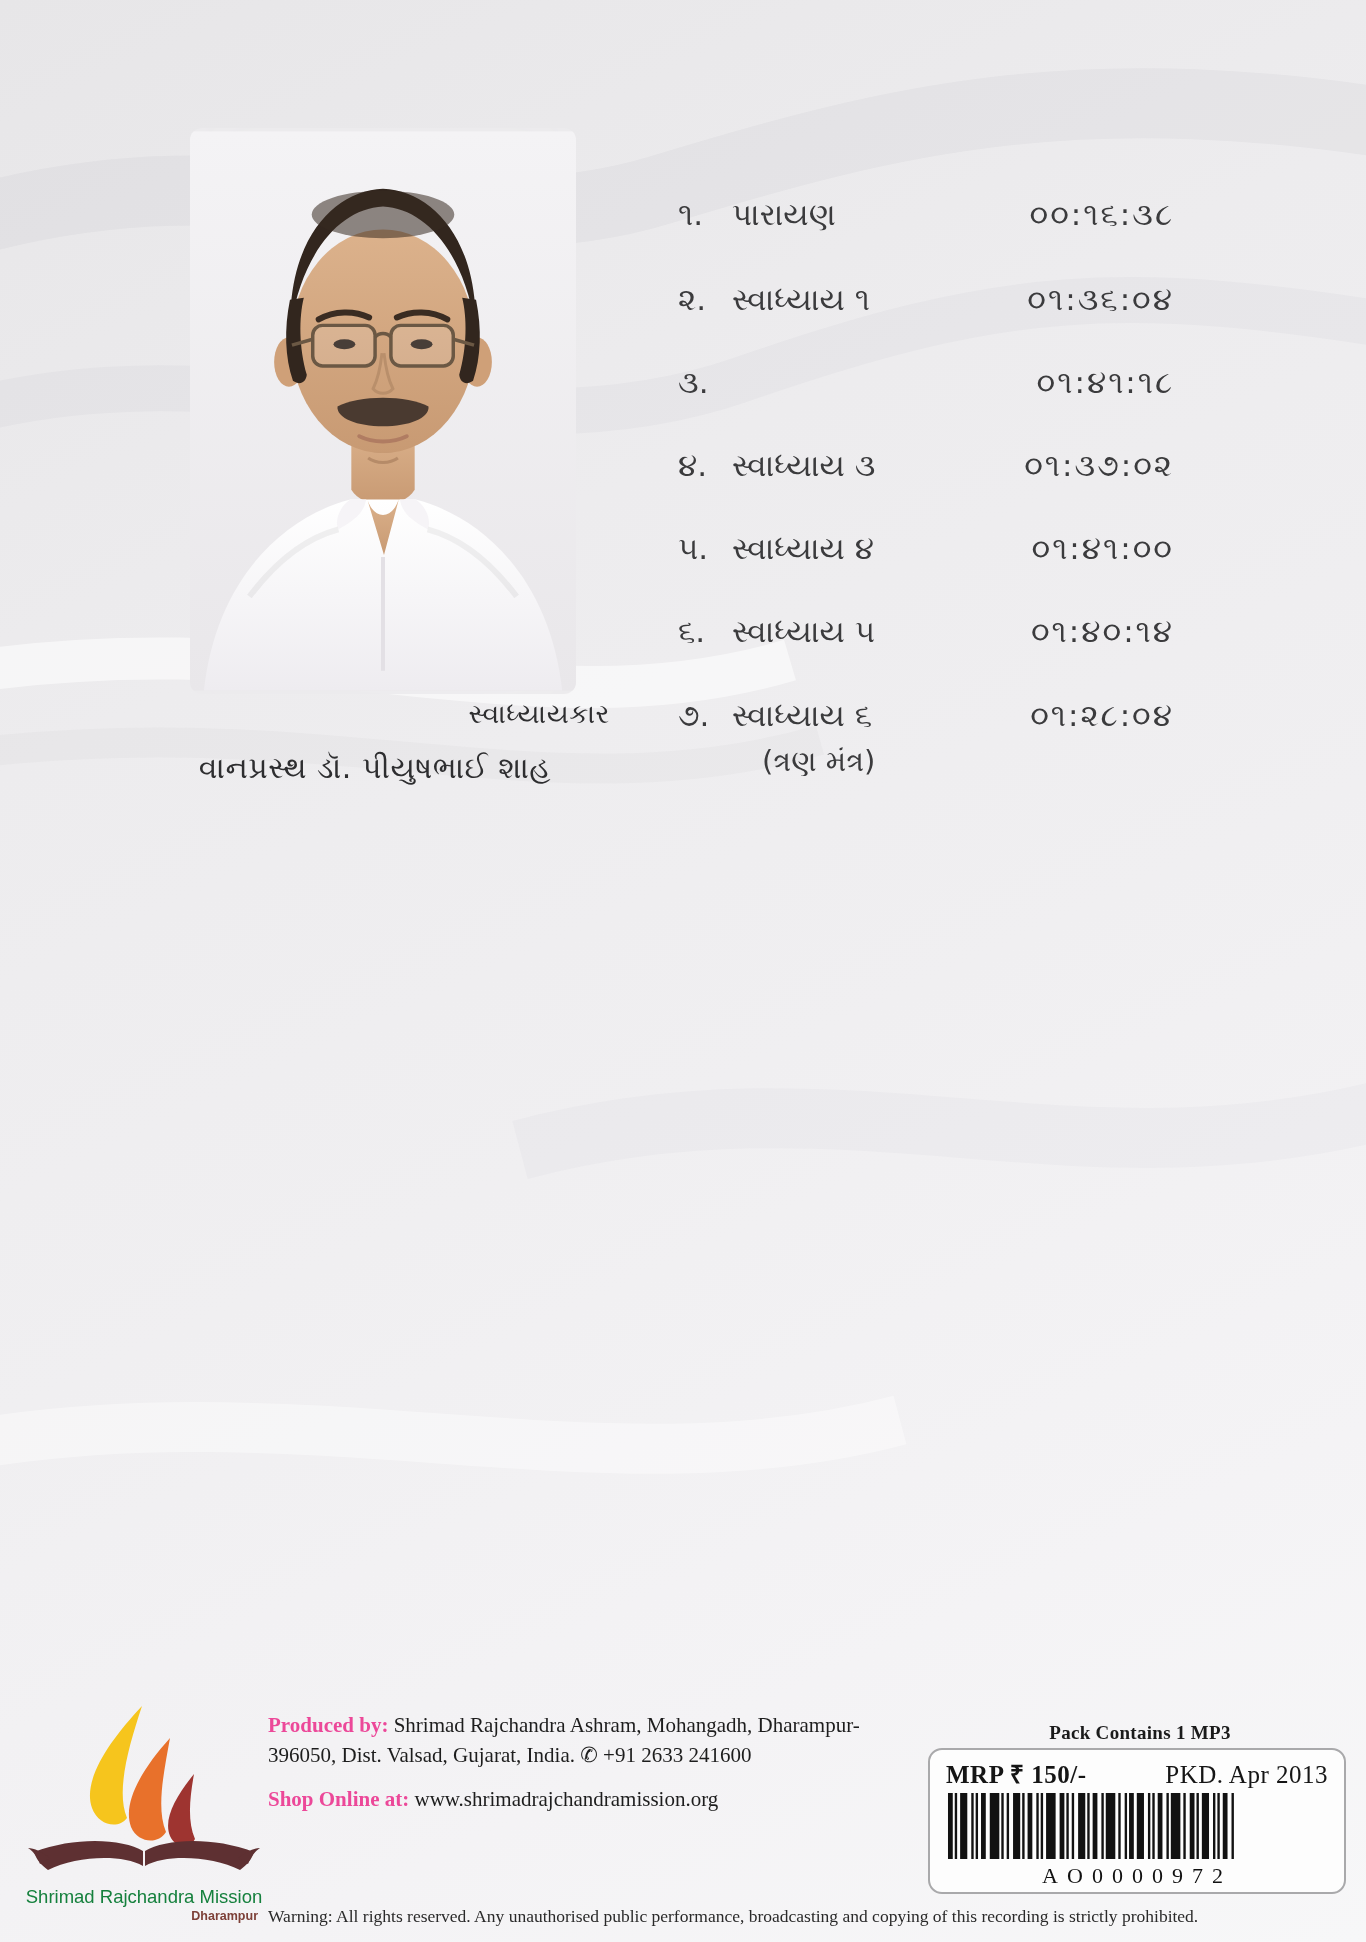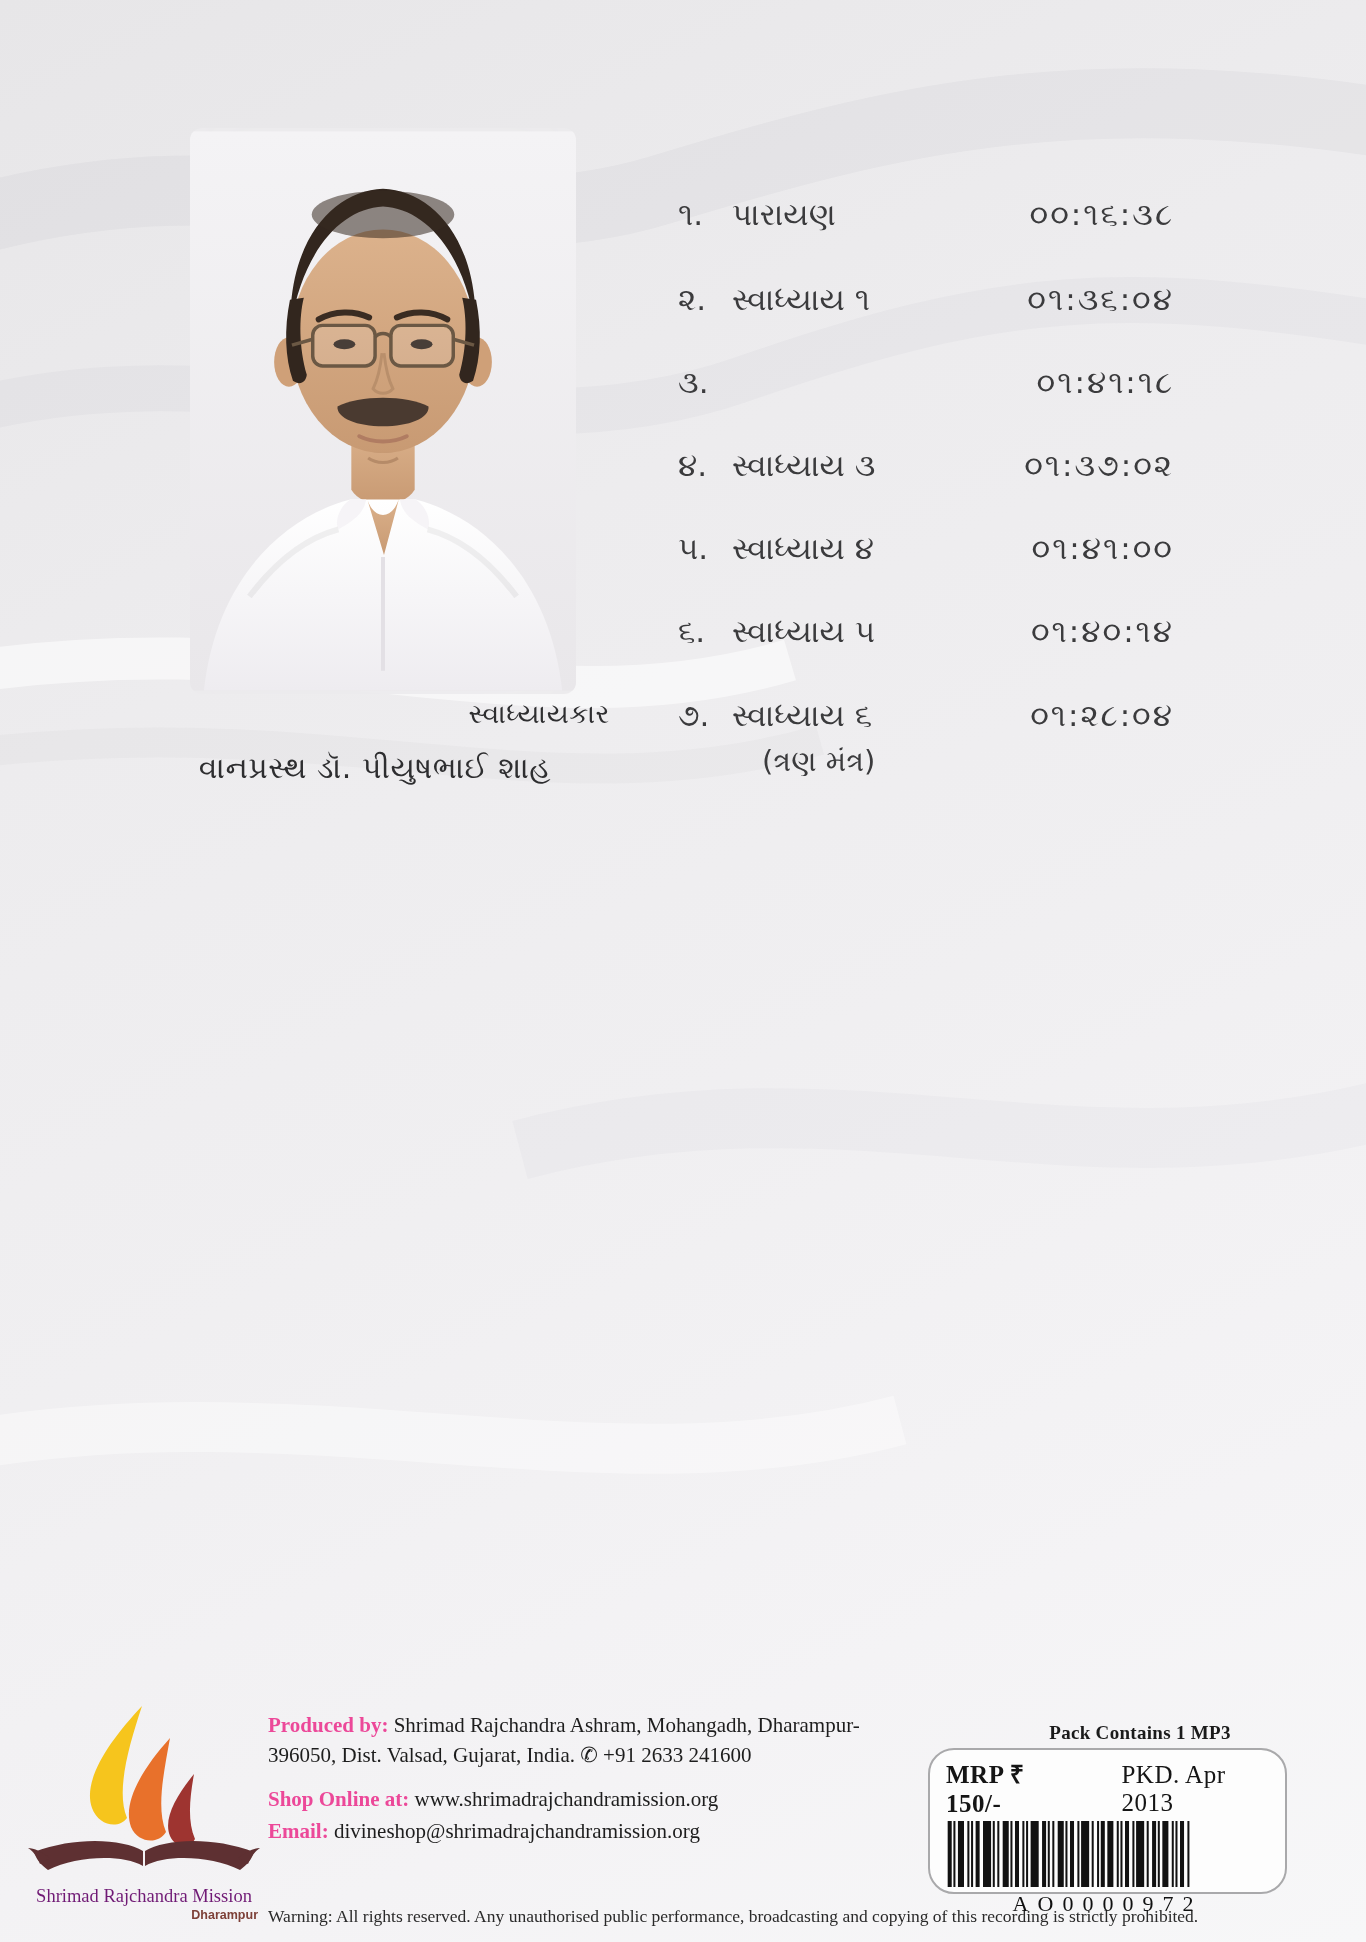--- a/index.html
+++ b/index.html
@@ -39,29 +39,29 @@
   
   .footer-text{position:absolute;left:268px;top:1710px;width:652px;z-index:2;
     font-family:"Liberation Serif", serif;font-size:21px;line-height:1.45;color:#1d1d1d;}
   .footer-text p{margin:0 0 13px 0;}
   .footer-text b{font-weight:bold;color:#ec4899;}
   .warning{position:absolute;left:268px;top:1906px;width:1085px;z-index:2;
     font-family:"Liberation Serif", serif;font-size:17.5px;color:#2a2a2a;white-space:nowrap;}
 
   
   .logo{position:absolute;left:24px;top:1700px;width:240px;height:222px;z-index:2;text-align:center;}
-  .logo-org{font-family:Liberation Serif, serif;font-size:18.5px;color:#701a75;margin-top:2px;white-space:nowrap;}
+  .logo-org{font-family:Liberation Sans, sans-serif;font-size:18.5px;color:#15803d;margin-top:2px;white-space:nowrap;}
   .logo-place{font-family:"Liberation Sans", sans-serif;font-weight:bold;font-size:12.5px;
     color:#7d4038;text-align:right;padding-right:6px;margin-top:1px;}
 
   
   .pack-contains{position:absolute;left:945px;top:1722px;width:390px;z-index:2;text-align:center;
     font-family:"Liberation Serif", serif;font-weight:bold;font-size:19px;color:#1b1b1b;letter-spacing:.3px;}
-  .mrp-box{position:absolute;left:928px;top:1748px;width:359px;height:146px;z-index:2;
-    background:#fdfdfd;border:2px solid #a9a9ab;border-radius:26px;box-sizing:border-box;
+  .mrp-box{position:absolute;left:928px;top:1748px;width:418px;height:146px;z-index:2;
+    background:#fdfdfd;border:2px solid #a9a9ab;border-radius:14px;box-sizing:border-box;
     padding:6px 16px 8px 16px;}
   .mrp-row{display:flex;justify-content:space-between;align-items:baseline;
     font-family:"Liberation Serif", serif;font-size:25px;color:#151515;}
   .mrp-price{font-weight:bold;letter-spacing:.5px;}
   .mrp-pkd{letter-spacing:.5px;margin-left:48px;}
   .barcode{width:100%;height:66px;margin-top:3px;}
   .barcode-number{text-align:center;font-family:"Liberation Serif", serif;font-size:22px;
     letter-spacing:9px;color:#111;margin-top:0px;}
 </style>
 </head>
@@ -193,21 +193,20 @@
     <path d="M4,148 C10,152 14,158 16,164 L26,158 C18,152 10,148 4,148 Z" fill="#5E3032"></path>
     <path d="M236,148 C230,152 226,158 224,164 L214,158 C222,152 230,148 236,148 Z" fill="#5E3032"></path>
   </svg>
   <div class="logo-org">Shrimad Rajchandra Mission</div>
   <div class="logo-place">Dharampur</div>
 </div>
 
 <div class="footer-text">
   <p><b>Produced by:</b><span> Shrimad Rajchandra Ashram, Mohangadh, Dharampur-396050, Dist. Valsad, Gujarat, India. ✆ +91 2633 241600</span></p>
   <p style="margin-bottom:2px"><b>Shop Online at:</b><span> www.shrimadrajchandramission.org</span></p>
-  <p><b>Email:</b><span> divineshop@shrimadrajchandramission.org</span></p>
 </div>
 
 <div class="warning">Warning: All rights reserved. Any unauthorised public performance, broadcasting and copying of this recording is strictly prohibited.</div>
 
 <div class="pack-contains">Pack Contains 1 MP3</div>
 
 <div class="mrp-box">
   <div class="mrp-row">
     <span class="mrp-price">MRP ₹ 150/-</span>
     <span class="mrp-pkd">PKD. Apr 2013</span>

